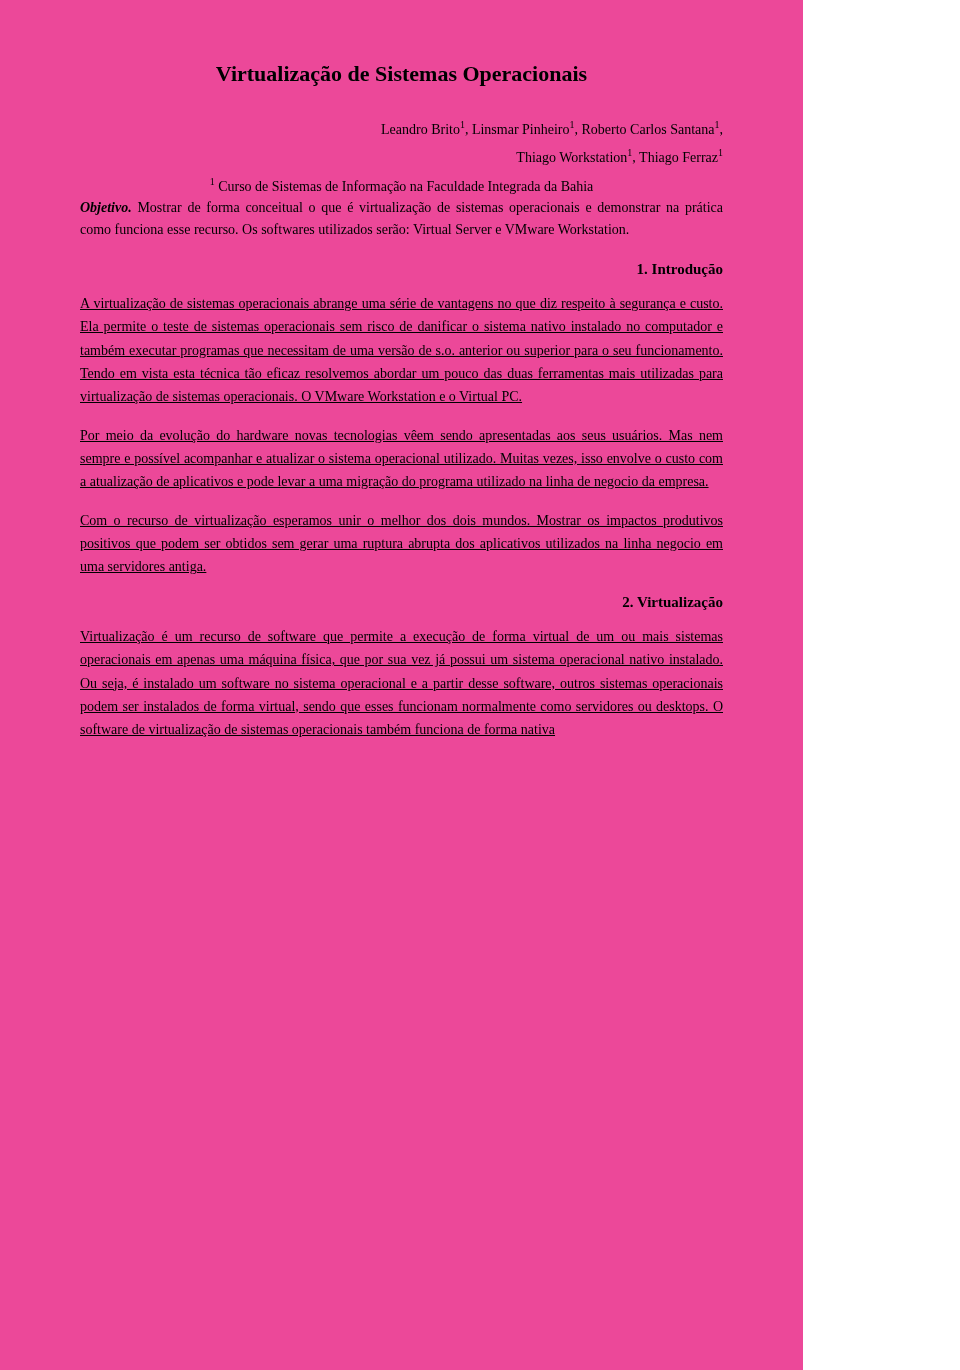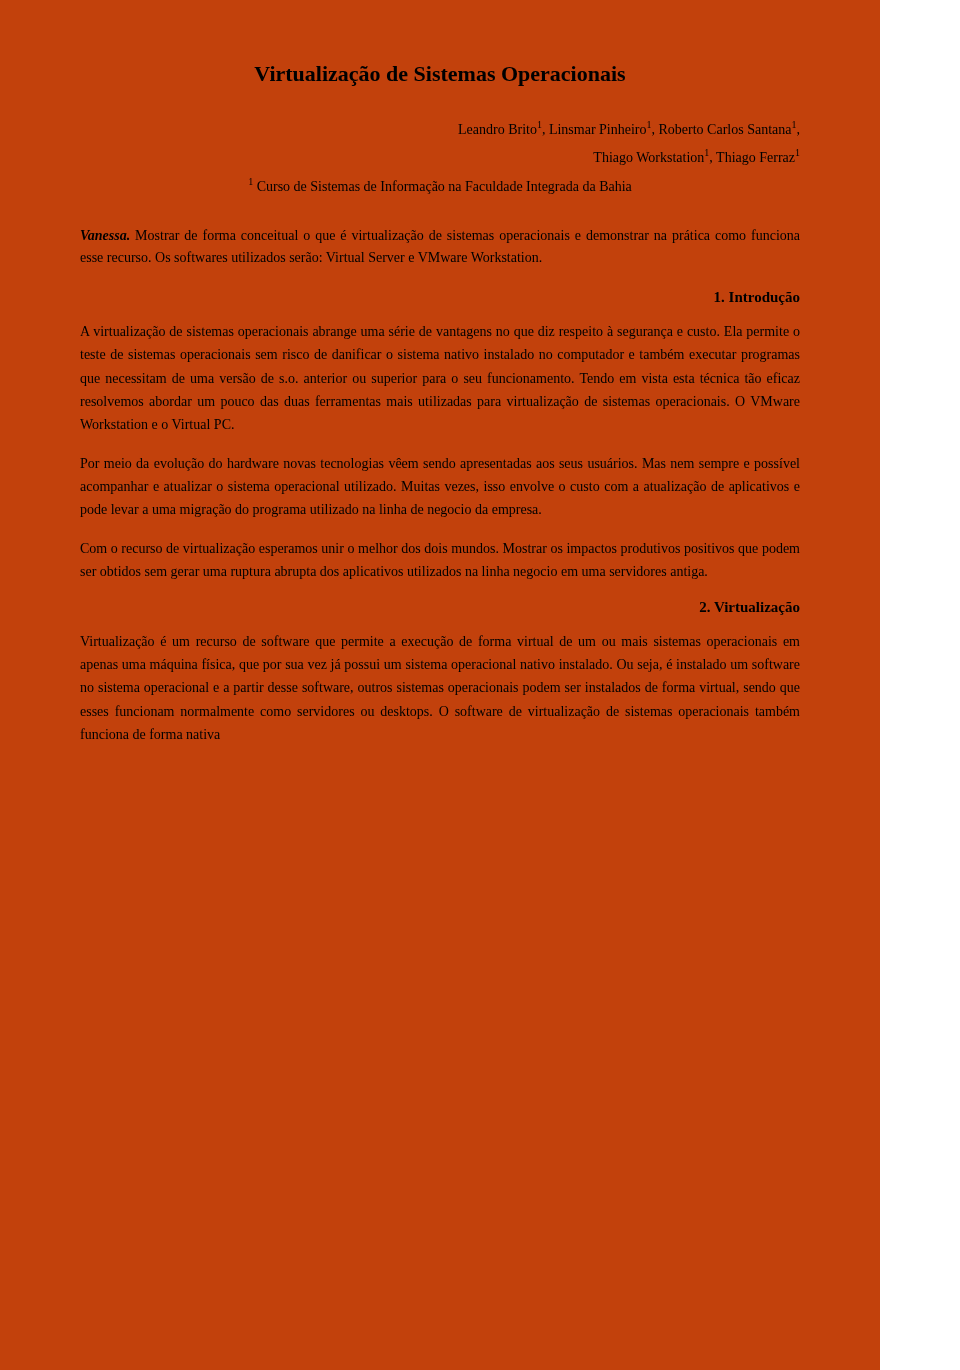--- a/index.html
+++ b/index.html
@@ -10,45 +10,44 @@
 
     body {
       background: #ffffff;
       font-family: 'Times New Roman', Times, serif;
       color: #000000;
       width: 960px;
       min-height: 1370px;
     }
 
     .page {
-      width: 880px;
+      width: 803px;
       min-height: 1370px;
       padding: 60px 80px;
-      background: #c2410c;
+      background: #ec4899;
     }
 
     .title {
       text-align: center;
       font-size: 22px;
       font-weight: bold;
       margin-bottom: 28px;
       line-height: 1.3;
     }
 
     .authors {
       text-align: right;
       font-size: 14px;
       margin-bottom: 6px;
       line-height: 1.5;
     }
 
     .institution {
       text-align: center;
       font-size: 14px;
-      margin-bottom: 28px;
       line-height: 1.5;
     }
 
     .objective-block {
       font-size: 14px;
       line-height: 1.6;
       text-align: justify;
       margin-bottom: 20px;
     }
 
@@ -63,20 +62,21 @@
       margin-bottom: 14px;
       margin-top: 4px;
       text-align: right;
     }
 
     .paragraph {
       font-size: 14px;
       line-height: 1.65;
       text-align: justify;
       margin-bottom: 16px;
+      text-decoration: underline;
     }
 
     sup {
       font-size: 10px;
       vertical-align: super;
     }
 
     .section-block {
       margin-bottom: 8px;
     }
@@ -101,21 +101,21 @@
     <span>Thiago Workstation</span><sup>1</sup>,
     <span>Thiago Ferraz</span><sup>1</sup>
   </p>
 
   <p class="institution">
     <sup>1</sup>
     <span>Curso de Sistemas de Informação na Faculdade Integrada da Bahia</span>
   </p>
 
   <p class="objective-block">
-    <span class="label">Vanessa.</span><span> Mostrar de forma conceitual o que é virtualização de sistemas operacionais e demonstrar na prática como funciona esse recurso. Os softwares utilizados serão: Virtual Server e VMware Workstation.</span>
+    <span class="label">Objetivo.</span><span> Mostrar de forma conceitual o que é virtualização de sistemas operacionais e demonstrar na prática como funciona esse recurso. Os softwares utilizados serão: Virtual Server e VMware Workstation.</span>
   </p>
 
   <div class="intro-section">
     <p class="section-heading">
       <span>1.</span>
       <span> </span><span>Introdução</span>
     </p>
   </div>
 
   <p class="paragraph">A virtualização de sistemas operacionais abrange uma série de vantagens no que diz respeito à segurança e custo. Ela permite o teste de sistemas operacionais sem risco de danificar o sistema nativo instalado no computador e também executar programas que necessitam de uma versão de s.o. anterior ou superior para o seu funcionamento. Tendo em vista esta técnica tão eficaz resolvemos abordar um pouco das duas ferramentas mais utilizadas para virtualização de sistemas operacionais. O VMware Workstation e o Virtual PC.</p>

